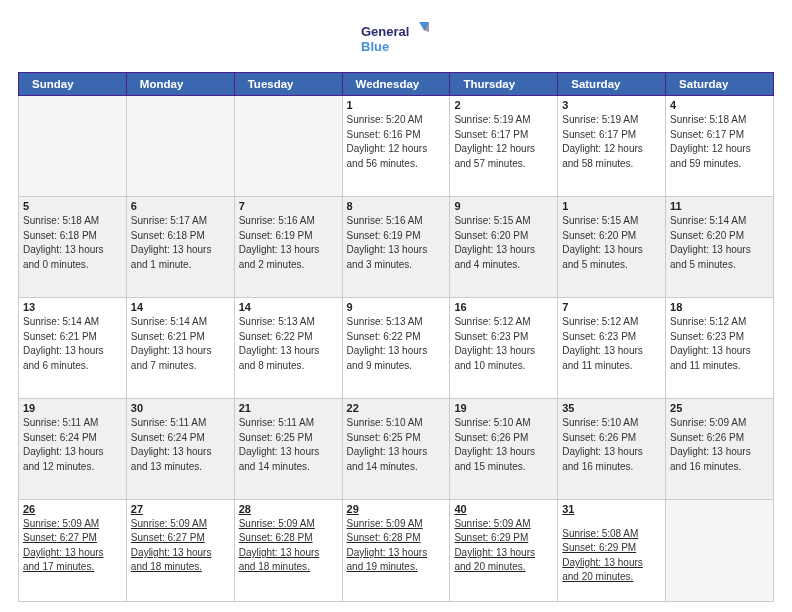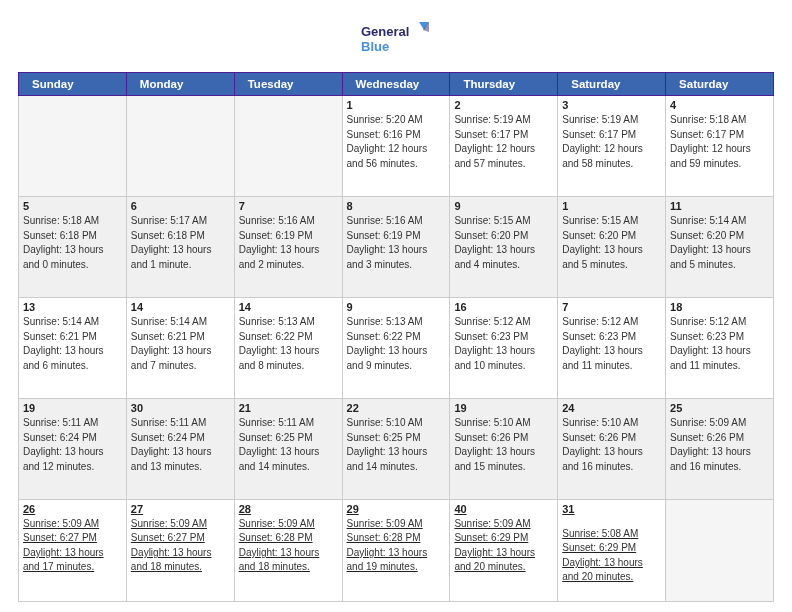--- a/index.html
+++ b/index.html
@@ -289,21 +289,21 @@
 and 14 minutes.</div>
           </td>
           <td>
             <span class="day-num">19</span>
             <div class="day-info" style="white-space: pre-line;">Sunrise: 5:10 AM
 Sunset: 6:26 PM
 Daylight: 13 hours
 and 15 minutes.</div>
           </td>
           <td>
-            <span class="day-num">24</span>
+            <span class="day-num">35</span>
             <div class="day-info" style="white-space: pre-line;">Sunrise: 5:10 AM
 Sunset: 6:26 PM
 Daylight: 13 hours
 and 16 minutes.</div>
           </td>
           <td>
             <span class="day-num">25</span>
             <div class="day-info" style="white-space: pre-line;">Sunrise: 5:09 AM
 Sunset: 6:26 PM
 Daylight: 13 hours

